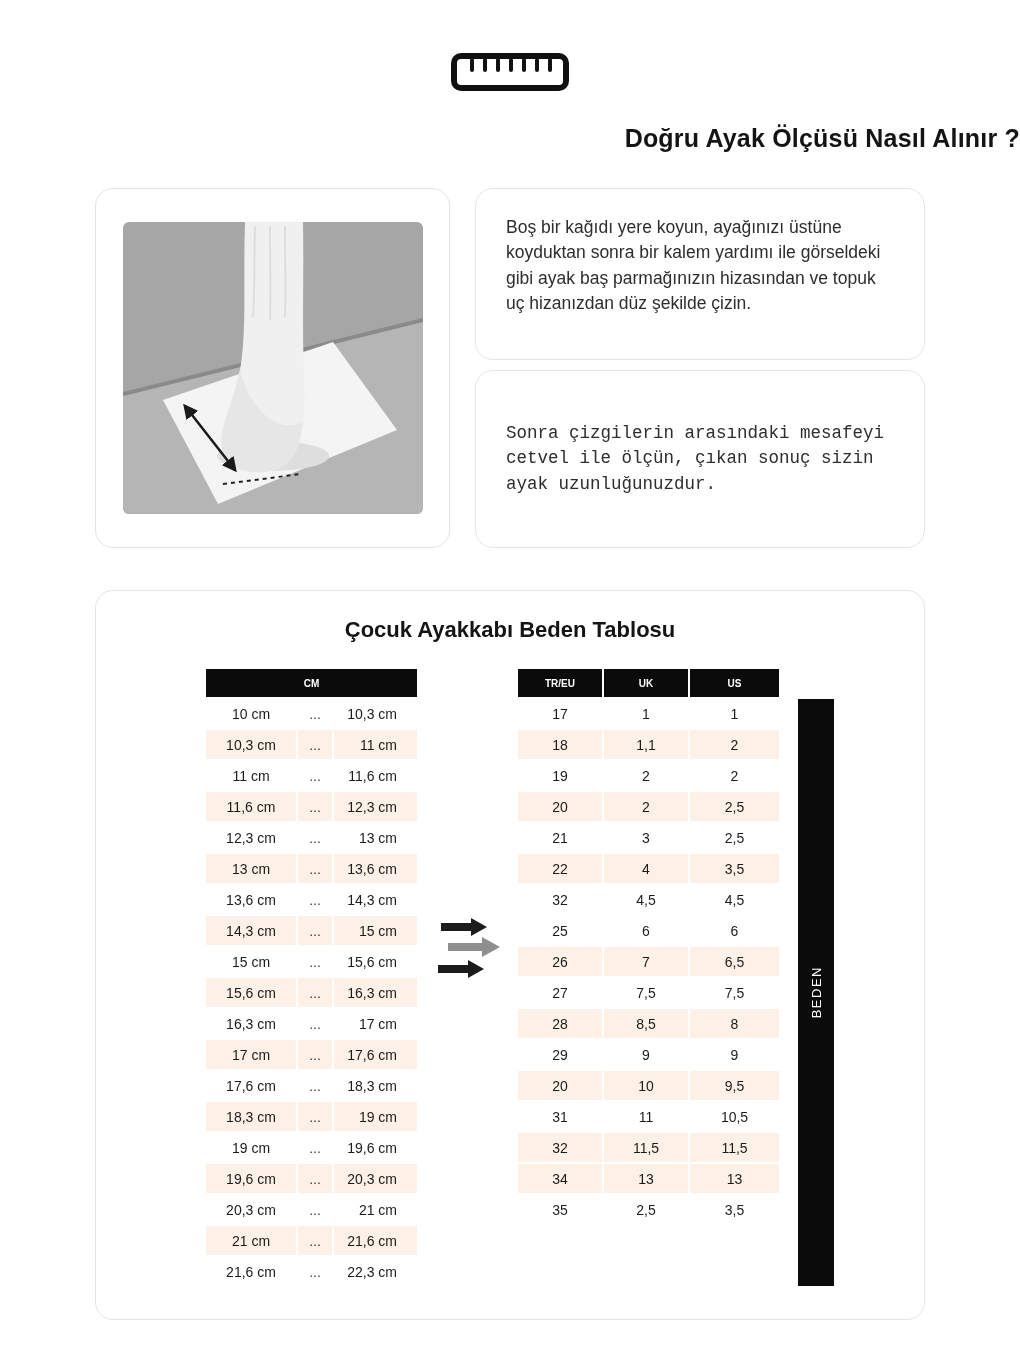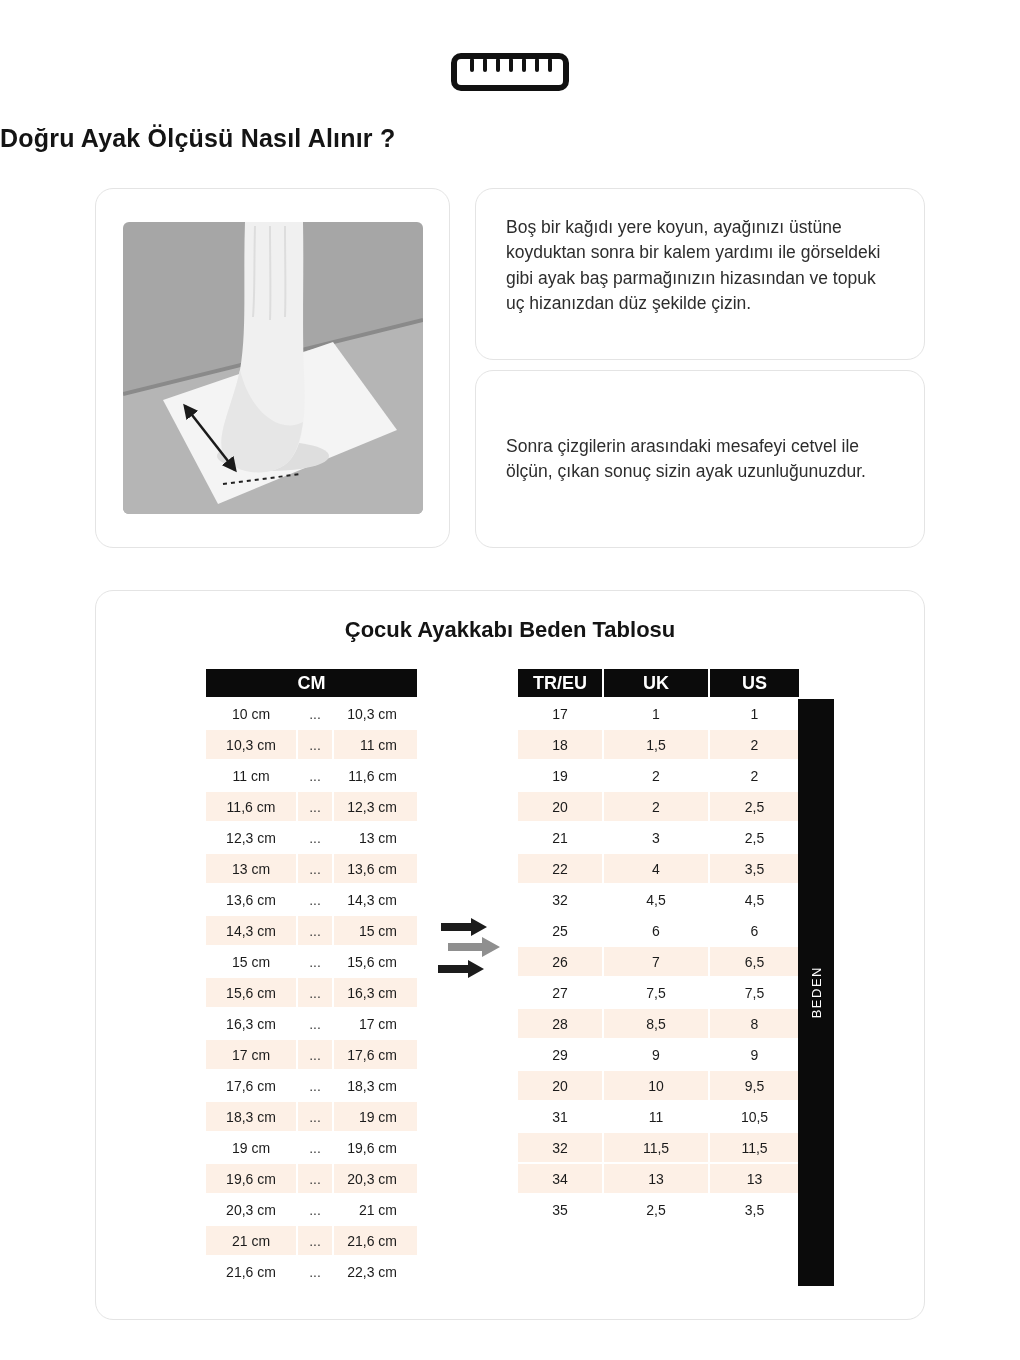--- a/index.html
+++ b/index.html
@@ -6,59 +6,59 @@
   html,body { background:#fff; }
   body {
     width:1020px; height:1360px; position:relative;
     font-family:"Liberation Sans", sans-serif; color:var(--text, #1f1f1f);
   }
   .page { position:absolute; inset:0; }
 
   .ruler-wrap { position:absolute; top:52px; left:0; width:100%; display:flex; justify-content:center; }
 
   .main-title {
-    position:absolute; top:124px; left:0; width:100%; text-align:left;
+    position:absolute; top:124px; left:0; width:100%; text-align:right;
     font-size:25px; font-weight:700; color:#141414; letter-spacing:0.2px;
   }
 
   .card {
     position:absolute; background:#fff;
     border:1px solid var(--card-border, #e4e4e4); border-radius:18px;justify-content:center;
   }
   .photo-card { left:95px; top:188px; width:355px; height:360px;
     display:flex; align-items:center; justify-content:center; }
   .photo-card svg { border-radius:6px; }
 
   .text-card { left:475px; width:450px; display:flex; padding:26px 30px; }
   .text-card.first  { top:188px; height:172px; align-items:flex-start; }
-  .text-card.second { top:370px; height:178px; align-items:center; }
+  .text-card.second { top:370px; height:178px; align-items:center;font-family:Liberation Mono, monospace; }
   .text-card p { font-size:17.5px; line-height:1.45; color:#2d2d2d; }
 
   .table-card { left:95px; top:590px; width:830px; height:730px;text-decoration:underline; }
   .table-title {
     position:absolute; top:26px; left:0; width:100%; text-align:center;
     font-size:22px; font-weight:700; color:#141414;
   }
 
   table { border-collapse:separate; border-spacing:2px; position:absolute; }
   th {
     background:var(--header-bg, #0b0b0b); color:#fff;
-    font-size:18px; font-weight:700; height:28px; text-align:center;
+    font-size:10px; font-weight:700; height:28px; text-align:center;
   }
   td { height:29px; font-size:14px; color:#1b1b1b; text-align:center; background:#fff; white-space:nowrap; }
   tr.alt td { background:var(--row-alt, #fdf0e6); }
 
   .cm-table { left:108px; top:76px; }
   .cm-table td:nth-child(1) { width:90px; }
   .cm-table td:nth-child(2) { width:34px; color:#3a3a3a; }
   .cm-table td:nth-child(3) { width:83px; text-align:right; padding-right:20px; }
 
   .size-table { left:420px; top:76px; }
   .size-table th:nth-child(1) { width:84px; }
-  .size-table th:nth-child(2) { width:104px; }
+  .size-table th:nth-child(2) { width:84px; }
   .size-table th:nth-child(3) { width:89px; }
 
   .arrows { position:absolute; left:342px; top:326px; }
 
   .beden-bar {
     position:absolute; left:702px; top:108px; width:36px; height:587px;
     background:var(--header-bg, #0b0b0b); color:#fff;
     display:flex; align-items:center; justify-content:center;
   }
   .beden-bar span {
@@ -245,21 +245,21 @@
         </tr>
       </thead>
       <tbody>
           <tr>
             <td>17</td>
             <td>1</td>
             <td>1</td>
           </tr>
           <tr class="alt">
             <td>18</td>
-            <td>1,5</td>
+            <td>1,1</td>
             <td>2</td>
           </tr>
           <tr>
             <td>19</td>
             <td>2</td>
             <td>2</td>
           </tr>
           <tr class="alt">
             <td>20</td>
             <td>2</td>

